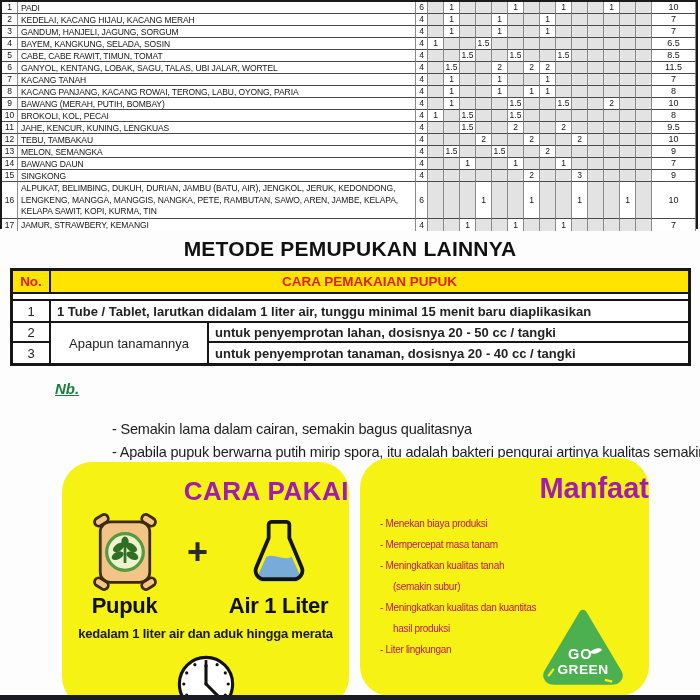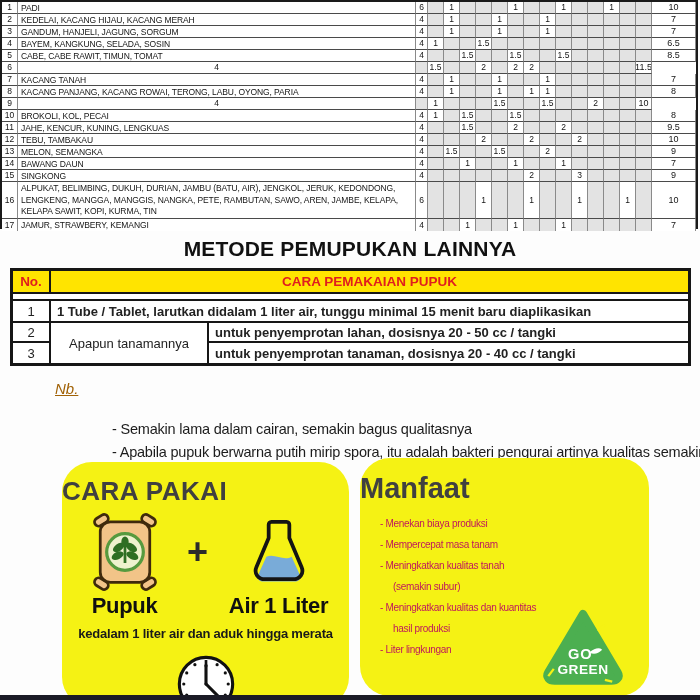--- a/index.html
+++ b/index.html
@@ -60,29 +60,29 @@
   .usage .r23 .n3 { grid-row:2; grid-column:1; }
   .usage .r23 .grp {
     grid-row:1 / span 2; grid-column:2; border-right:2px solid #161616;
     display:flex; align-items:center; justify-content:center; font-size:13px; color:#222;
   }
   .usage .r23 .t2 { grid-row:1; grid-column:3; border-bottom:2px solid #161616; }
   .usage .r23 .t3 { grid-row:2; grid-column:3; }
 
   
   .notes { position:absolute; top:380px; left:55px; width:640px; }
-  .notes .nb { font-size:15px; font-weight:normal; font-style:italic; text-decoration:underline; color:#a16207; }
+  .notes .nb { font-size:15px; font-weight:bold; font-style:italic; text-decoration:underline; color:#15803d; }
   .notes ul { list-style:none; margin-top:20px; padding-left:57px; }
   .notes li { font-size:14.5px; color:#1c1c1c; line-height:23px; letter-spacing:-0.2px; white-space:nowrap; }
 
   
   .card { position:absolute; background:#f5f214; border-radius:30px; }
   .card-left  { left:62px;  top:462px; width:287px; height:245px; }
   .card-right { left:360px; top:458px; width:289px; height:238px; }
-  .card h3 { text-align:left; color:#404040; }
+  .card h3 { text-align:right; color:#a21caf;margin-left:16px; }
   .card-left h3 { margin-top:14px; font-size:26px; letter-spacing:0.5px; }
   .card-right h3 { margin-top:14px; font-size:29px; }
 
   .iconrow { margin-top:5px; display:grid; grid-template-columns:104px 42px 120px; align-items:center; justify-content:center; height:80px; }
   .iconrow .plus { text-align:center; font-size:36px; font-weight:bold; color:#2b2b2b; line-height:36px; }
   .iconrow .ic { display:flex; align-items:center; justify-content:center; }
   .labelrow { display:grid; grid-template-columns:104px 42px 120px; justify-content:center; margin-top:1px; }
   .labelrow span { text-align:center; font-size:22px; font-weight:bold; color:#101010; letter-spacing:-0.3px; }
   .mixtext { margin-top:7px; text-align:center; font-size:13px; font-weight:bold; color:#1a1a1a; line-height:16.5px; letter-spacing:-0.2px; }
   .clock { position:absolute; left:50%; transform:translateX(-50%); top:190px; }
@@ -195,20 +195,21 @@
       <div class="cell period val">1.5</div>
       <div class="cell period"></div>
       <div class="cell period"></div>
       <div class="cell period"></div>
       <div class="cell period"></div>
       <div class="cell period"></div>
       <div class="cell total">8.5</div>
     </div>
     <div class="row">
       <div class="cell no">6</div>
+      <div class="cell name">GANYOL, KENTANG, LOBAK, SAGU, TALAS, UBI JALAR, WORTEL</div>
       <div class="cell dose">4</div>
       <div class="cell period"></div>
       <div class="cell period val">1.5</div>
       <div class="cell period"></div>
       <div class="cell period"></div>
       <div class="cell period val">2</div>
       <div class="cell period"></div>
       <div class="cell period val">2</div>
       <div class="cell period val">2</div>
       <div class="cell period"></div>
@@ -254,20 +255,21 @@
       <div class="cell period"></div>
       <div class="cell period"></div>
       <div class="cell period"></div>
       <div class="cell period"></div>
       <div class="cell period"></div>
       <div class="cell period"></div>
       <div class="cell total">8</div>
     </div>
     <div class="row">
       <div class="cell no">9</div>
+      <div class="cell name">BAWANG (MERAH, PUTIH, BOMBAY)</div>
       <div class="cell dose">4</div>
       <div class="cell period"></div>
       <div class="cell period val">1</div>
       <div class="cell period"></div>
       <div class="cell period"></div>
       <div class="cell period"></div>
       <div class="cell period val">1.5</div>
       <div class="cell period"></div>
       <div class="cell period"></div>
       <div class="cell period val">1.5</div>

